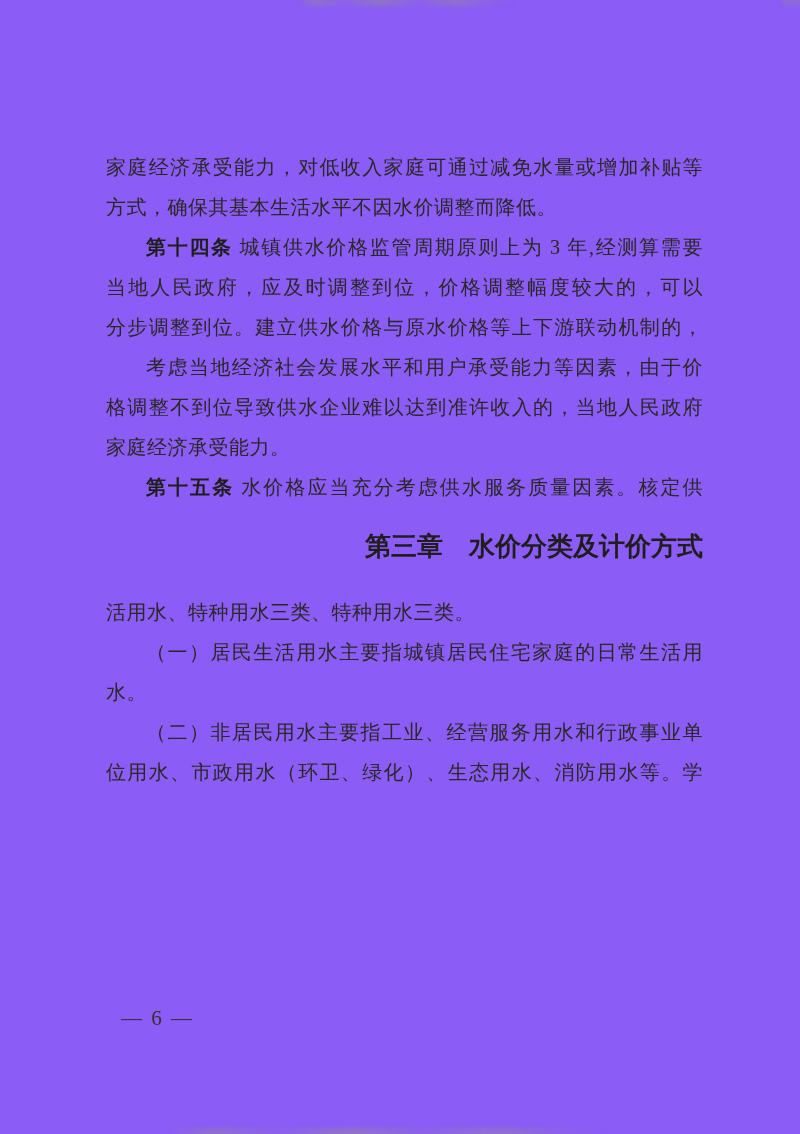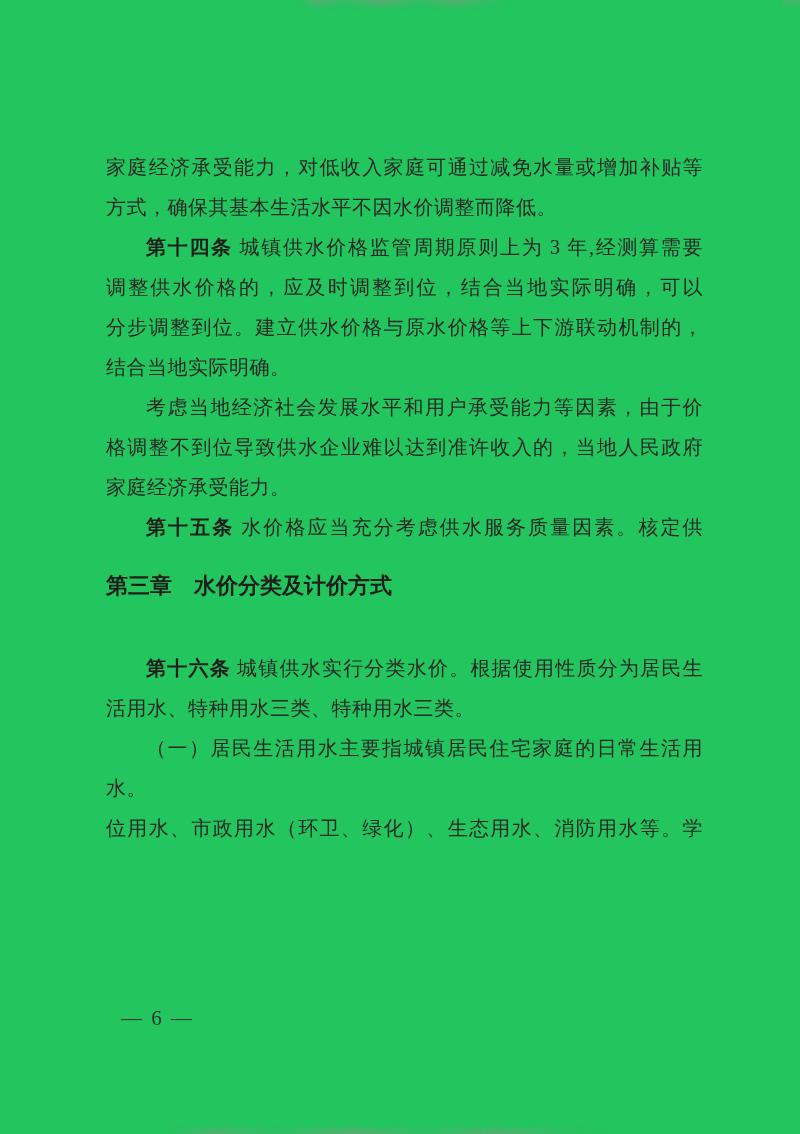--- a/index.html
+++ b/index.html
@@ -1,20 +1,20 @@
 <!DOCTYPE html>
 <html><head>
 <meta charset="utf-8">
 <style>
   html, body { margin: 0; padding: 0; }
   .page {
     position: relative;
     width: 800px;
     height: 1134px;
-    background: #22c55e;
+    background: #8b5cf6;
     overflow: hidden;
     font-family: "Liberation Serif", "DejaVu Serif", serif;
   }
   .content {
     position: absolute;
     left: 106px;
     top: 147px;
     width: 597px;
   }
   .line {
@@ -30,26 +30,26 @@
     text-align-last: justify;
     text-justify: inter-character;
   }
   .indent { text-indent: 40px; }
   .art {
     font-weight: bold;
     color: #1f1e1c;
     font-family: Liberation Mono, monospace;
   }
   .chapter-heading {
-    margin: 19px 0 42px 0;
+    margin: 19px 0 26px 0;
     height: 40px;
     line-height: 40px;
-    font-size: 22px;
+    font-size: 26px;
     font-weight: bold;
-    text-align: left;
+    text-align: right;
     color: #1f1e1c;
     font-family: "Liberation Sans", "DejaVu Sans", sans-serif;
   }
   .footer {
     position: absolute;
     left: 121px;
     top: 1003px;
     height: 30px;
     line-height: 30px;
     font-size: 21px;
@@ -85,38 +85,37 @@
 
   <div class="scan-artifact artifact-top"></div>
   <div class="scan-artifact artifact-top-right"></div>
 
   <div class="content">
 
     <div class="line justify"><span>家庭经济承受能力，对低收入家庭可通过减免水量或增加补贴等</span></div>
     <div class="line"><span>方式，确保其基本生活水平不因水价调整而降低。</span></div>
 
     <div class="line indent justify"><span class="art">第十四条</span><span> 城镇供水价格监管周期原则上为 3 年,经测算需要</span></div>
-    <div class="line justify"><span>调整供水价格的，应及时调整到位，结合当地实际明确，可以</span></div>
+    <div class="line justify"><span>当地人民政府，应及时调整到位，价格调整幅度较大的，可以</span></div>
     <div class="line justify"><span>分步调整到位。建立供水价格与原水价格等上下游联动机制的，</span></div>
-    <div class="line"><span>结合当地实际明确。</span></div>
 
     <div class="line indent justify"><span>考虑当地经济社会发展水平和用户承受能力等因素，由于价</span></div>
     <div class="line justify"><span>格调整不到位导致供水企业难以达到准许收入的，当地人民政府</span></div>
     <div class="line"><span>家庭经济承受能力。</span></div>
 
     <div class="line indent justify"><span class="art">第十五条</span><span> 水价格应当充分考虑供水服务质量因素。核定供</span></div>
 
     <div class="chapter-heading">第三章　水价分类及计价方式</div>
 
-    <div class="line indent justify"><span class="art">第十六条</span><span> 城镇供水实行分类水价。根据使用性质分为居民生</span></div>
     <div class="line"><span>活用水、特种用水三类、特种用水三类。</span></div>
 
     <div class="line indent justify"><span>（一）居民生活用水主要指城镇居民住宅家庭的日常生活用</span></div>
     <div class="line"><span>水。</span></div>
 
+    <div class="line indent justify"><span>（二）非居民用水主要指工业、经营服务用水和行政事业单</span></div>
     <div class="line justify"><span>位用水、市政用水（环卫、绿化）、生态用水、消防用水等。学</span></div>
 
   </div>
 
   <div class="footer">— 6 —</div>
 
   <div class="scan-artifact artifact-bottom"></div>
 
 </div>
 

